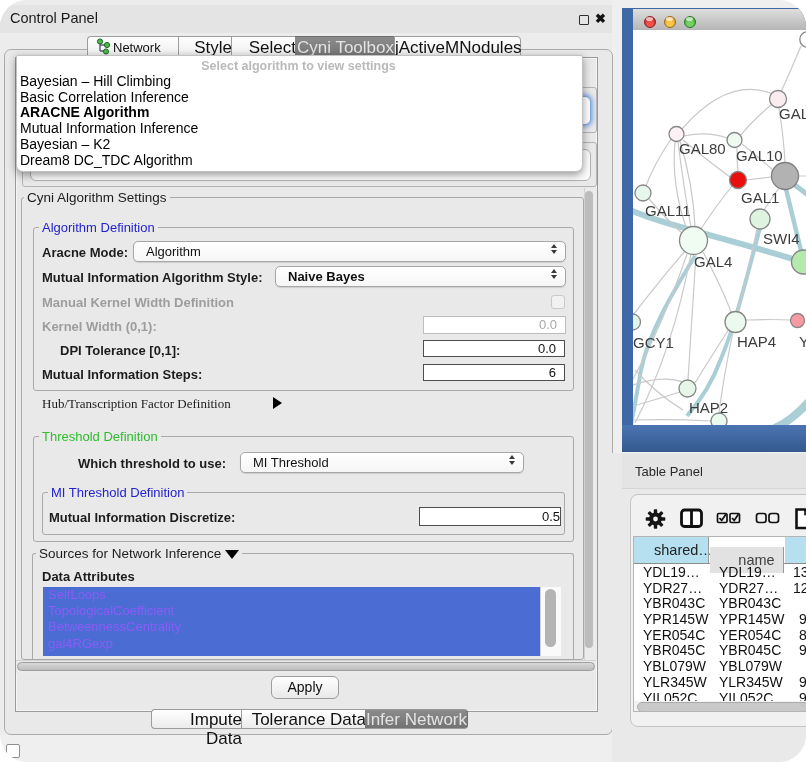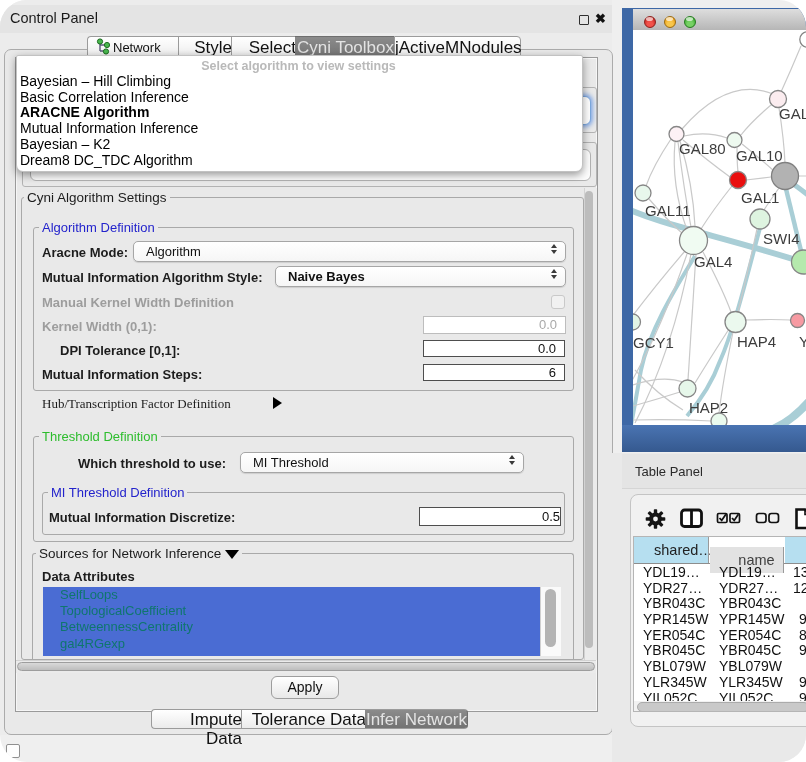--- a/index.html
+++ b/index.html
@@ -120,21 +120,21 @@
 
   <div class="lbl" style="left:49px;top:510px;">Mutual Information Discretize:</div>
   <div class="field" style="left:419px;top:507px;width:140px;height:17px;line-height:17px;border:1.5px solid #4e4e4e;color:#111;">0.5</div>
 
   <div class="gbox" style="left:32px;top:553px;width:540px;height:110px;border-bottom:none;border-radius:3px 3px 0 0;"></div>
   <div class="gtitle" style="left:36px;top:546px;color:#1c1c1c;font-size:13.5px;">Sources for Network Inference <span style="display:inline-block;width:0;height:0;border-left:7px solid transparent;border-right:7px solid transparent;border-top:9px solid #000;vertical-align:-1px;"></span></div>
 
   <div class="lbl" style="left:42px;top:569px;">Data Attributes</div>
 
   <div class="abs" style="left:43px;top:587px;width:497px;height:69px;background:#4a6cd3;"></div>
-  <div class="abs" style="left:60px;top:587px;font-size:13px;color:#0f766e;line-height:16.2px;">SelfLoops<br>TopologicalCoefficient<br>BetweennessCentrality<br>gal4RGexp</div>
+  <div class="abs" style="left:48px;top:587px;font-size:13px;color:#8b5cf6;line-height:16.2px;">SelfLoops<br>TopologicalCoefficient<br>BetweennessCentrality<br>gal4RGexp</div>
   <div class="abs" style="left:540px;top:587px;width:20px;height:69px;background:#fafafa;border-left:1px solid #d0d0d0;"></div>
   <div class="abs" style="left:545px;top:589px;width:11px;height:58px;background:#b4b4b4;border-radius:6px;"></div>
 
   <div class="abs" style="left:584px;top:188px;width:12px;height:472px;background:#ebebeb;border-left:1px solid #d2d2d2;"></div>
   <div class="abs" style="left:585px;top:191px;width:8px;height:457px;background:#bcbcbc;border-radius:4px;"></div>
 
   <div class="abs" style="left:16px;top:660px;width:580px;height:12px;background:#ebebeb;border-top:1px solid #d2d2d2;"></div>
   <div class="abs" style="left:17px;top:661.5px;width:578px;height:9px;background:linear-gradient(#d9d9d9,#bdbdbd);border:1px solid #9d9d9d;border-radius:5px;box-sizing:border-box;"></div>
 
   <div class="abs" style="left:271px;top:676px;width:66px;height:21px;background:linear-gradient(#ffffff,#e8e8e8);border:1px solid #9d9d9d;border-radius:6px;text-align:center;line-height:21px;font-size:14px;color:#111;">Apply</div>

